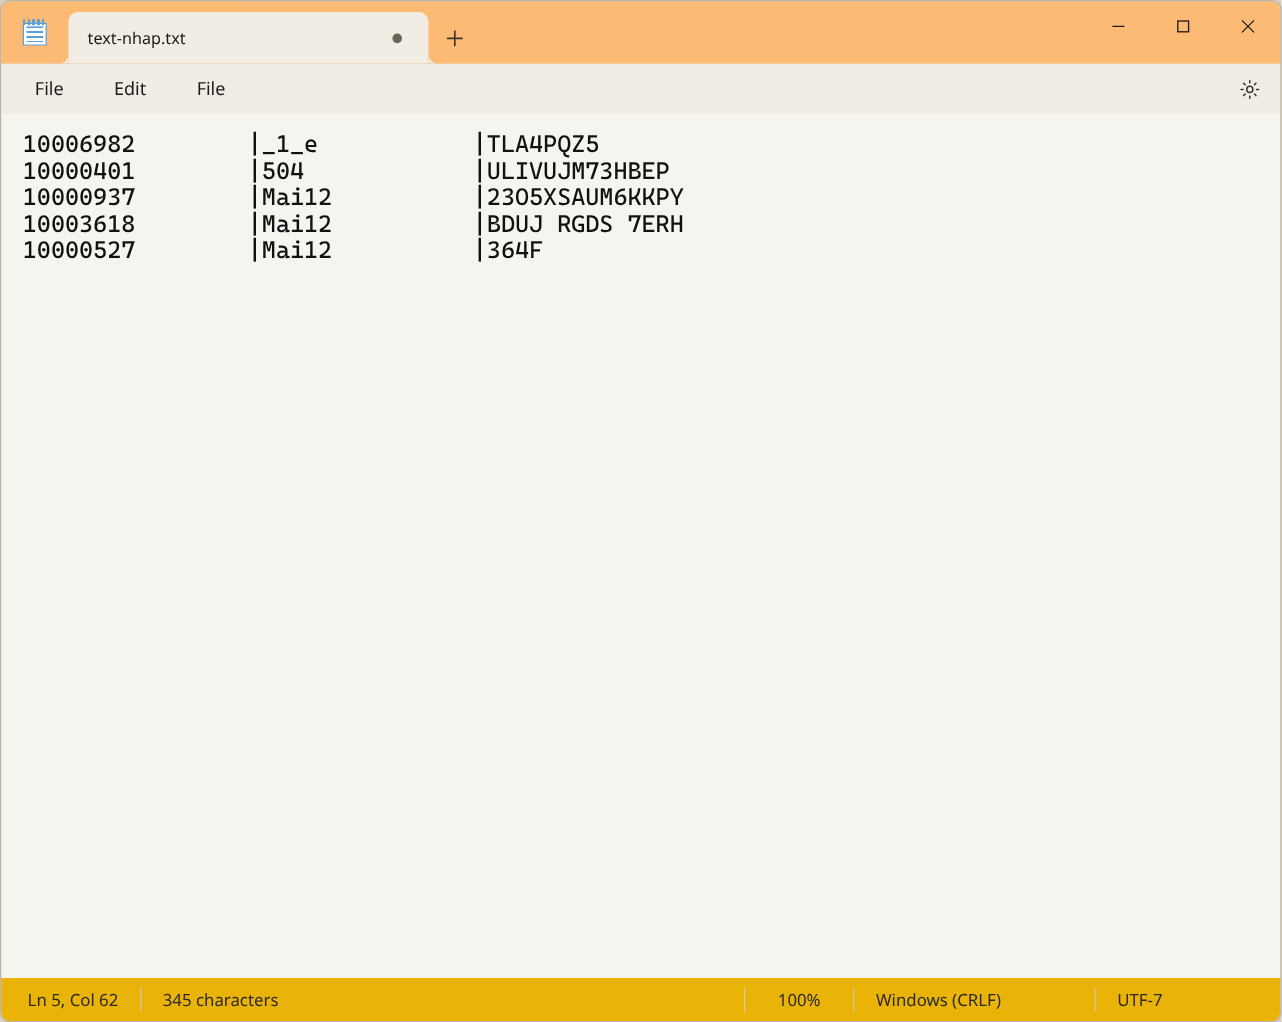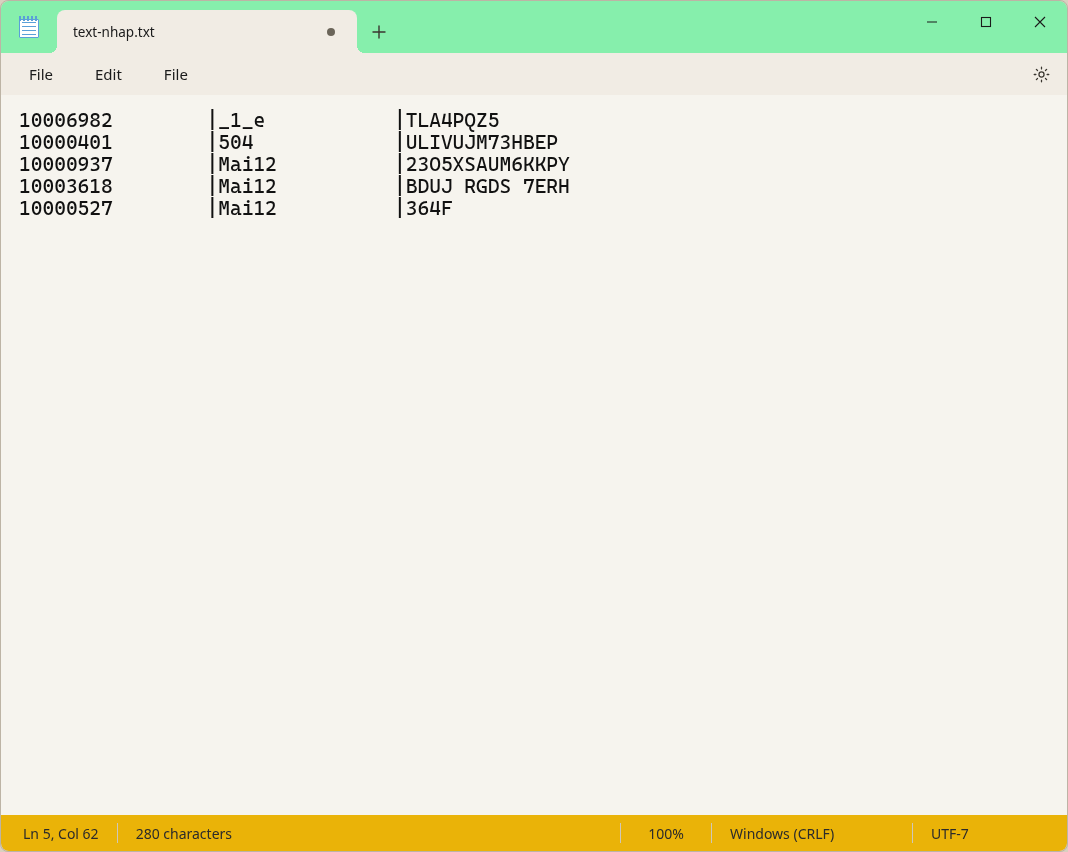--- a/index.html
+++ b/index.html
@@ -11,21 +11,21 @@
     border-radius: 8px;
     display: flex;
     flex-direction: column;
   }
 
   
   .titlebar {
     height: 52px;
     display: flex;
     align-items: stretch;
-    background: #86efac;
+    background: #fdba74;
     border-top-left-radius: 8px;
     border-top-right-radius: 8px;
     position: relative;
   }
   .app-icon-wrap {
     width: 56px;
     display: flex;
     align-items: center;
     justify-content: center;
   }
@@ -223,21 +223,21 @@
 
 <div class="editor">10006982	|_1_e		|TLA4PQZ5
 10000401	|504		|ULIVUJM73HBEP
 10000937	|Mai12		|23O5XSAUM6KKPY
 10003618	|Mai12		|BDUJ RGDS 7ERH
 10000527	|Mai12		|364F</div>
 
 <div class="statusbar">
   <div class="status-seg">Ln 5, Col 62</div>
   <div class="status-sep"></div>
-  <div class="status-seg">280 characters</div>
+  <div class="status-seg">345 characters</div>
   <div class="spacer"></div>
   <div class="status-sep"></div>
   <div class="status-seg" style="width:90px;justify-content:center">100%</div>
   <div class="status-sep"></div>
   <div class="status-seg" style="width:200px">Windows (CRLF)</div>
   <div class="status-sep"></div>
   <div class="status-seg" style="width:150px">UTF-7</div>
 </div>
 
 </body></html>

